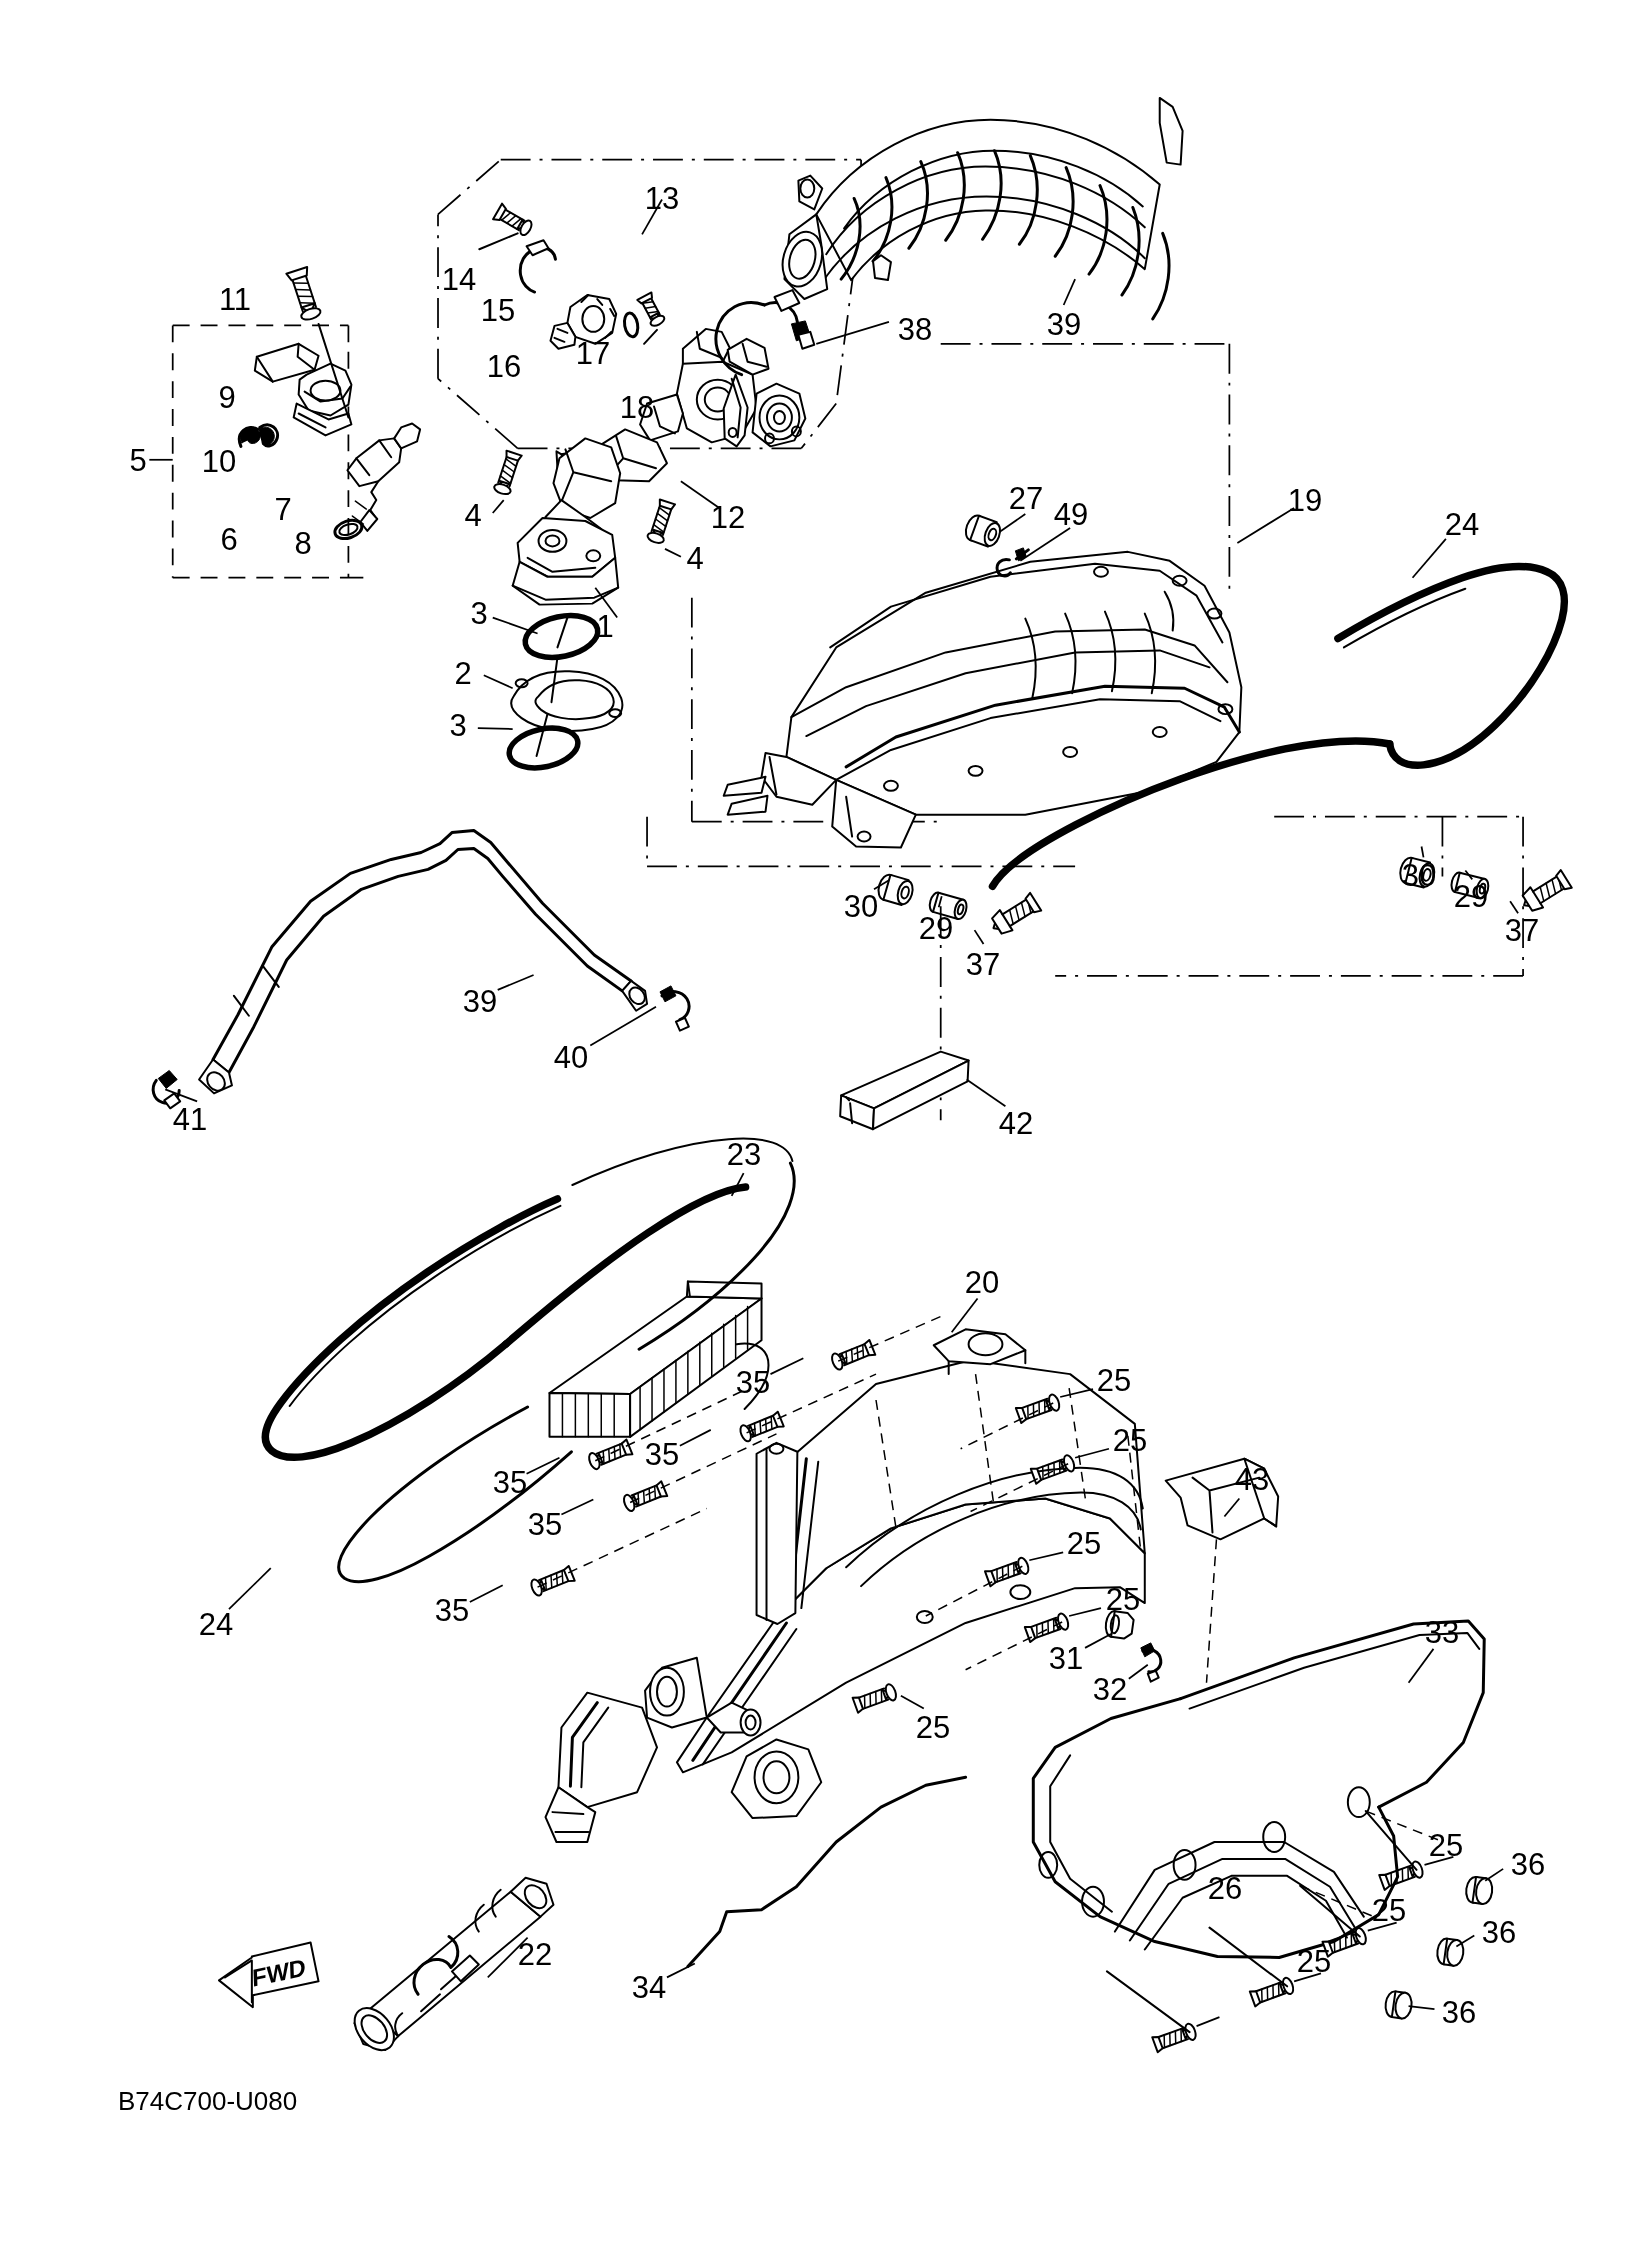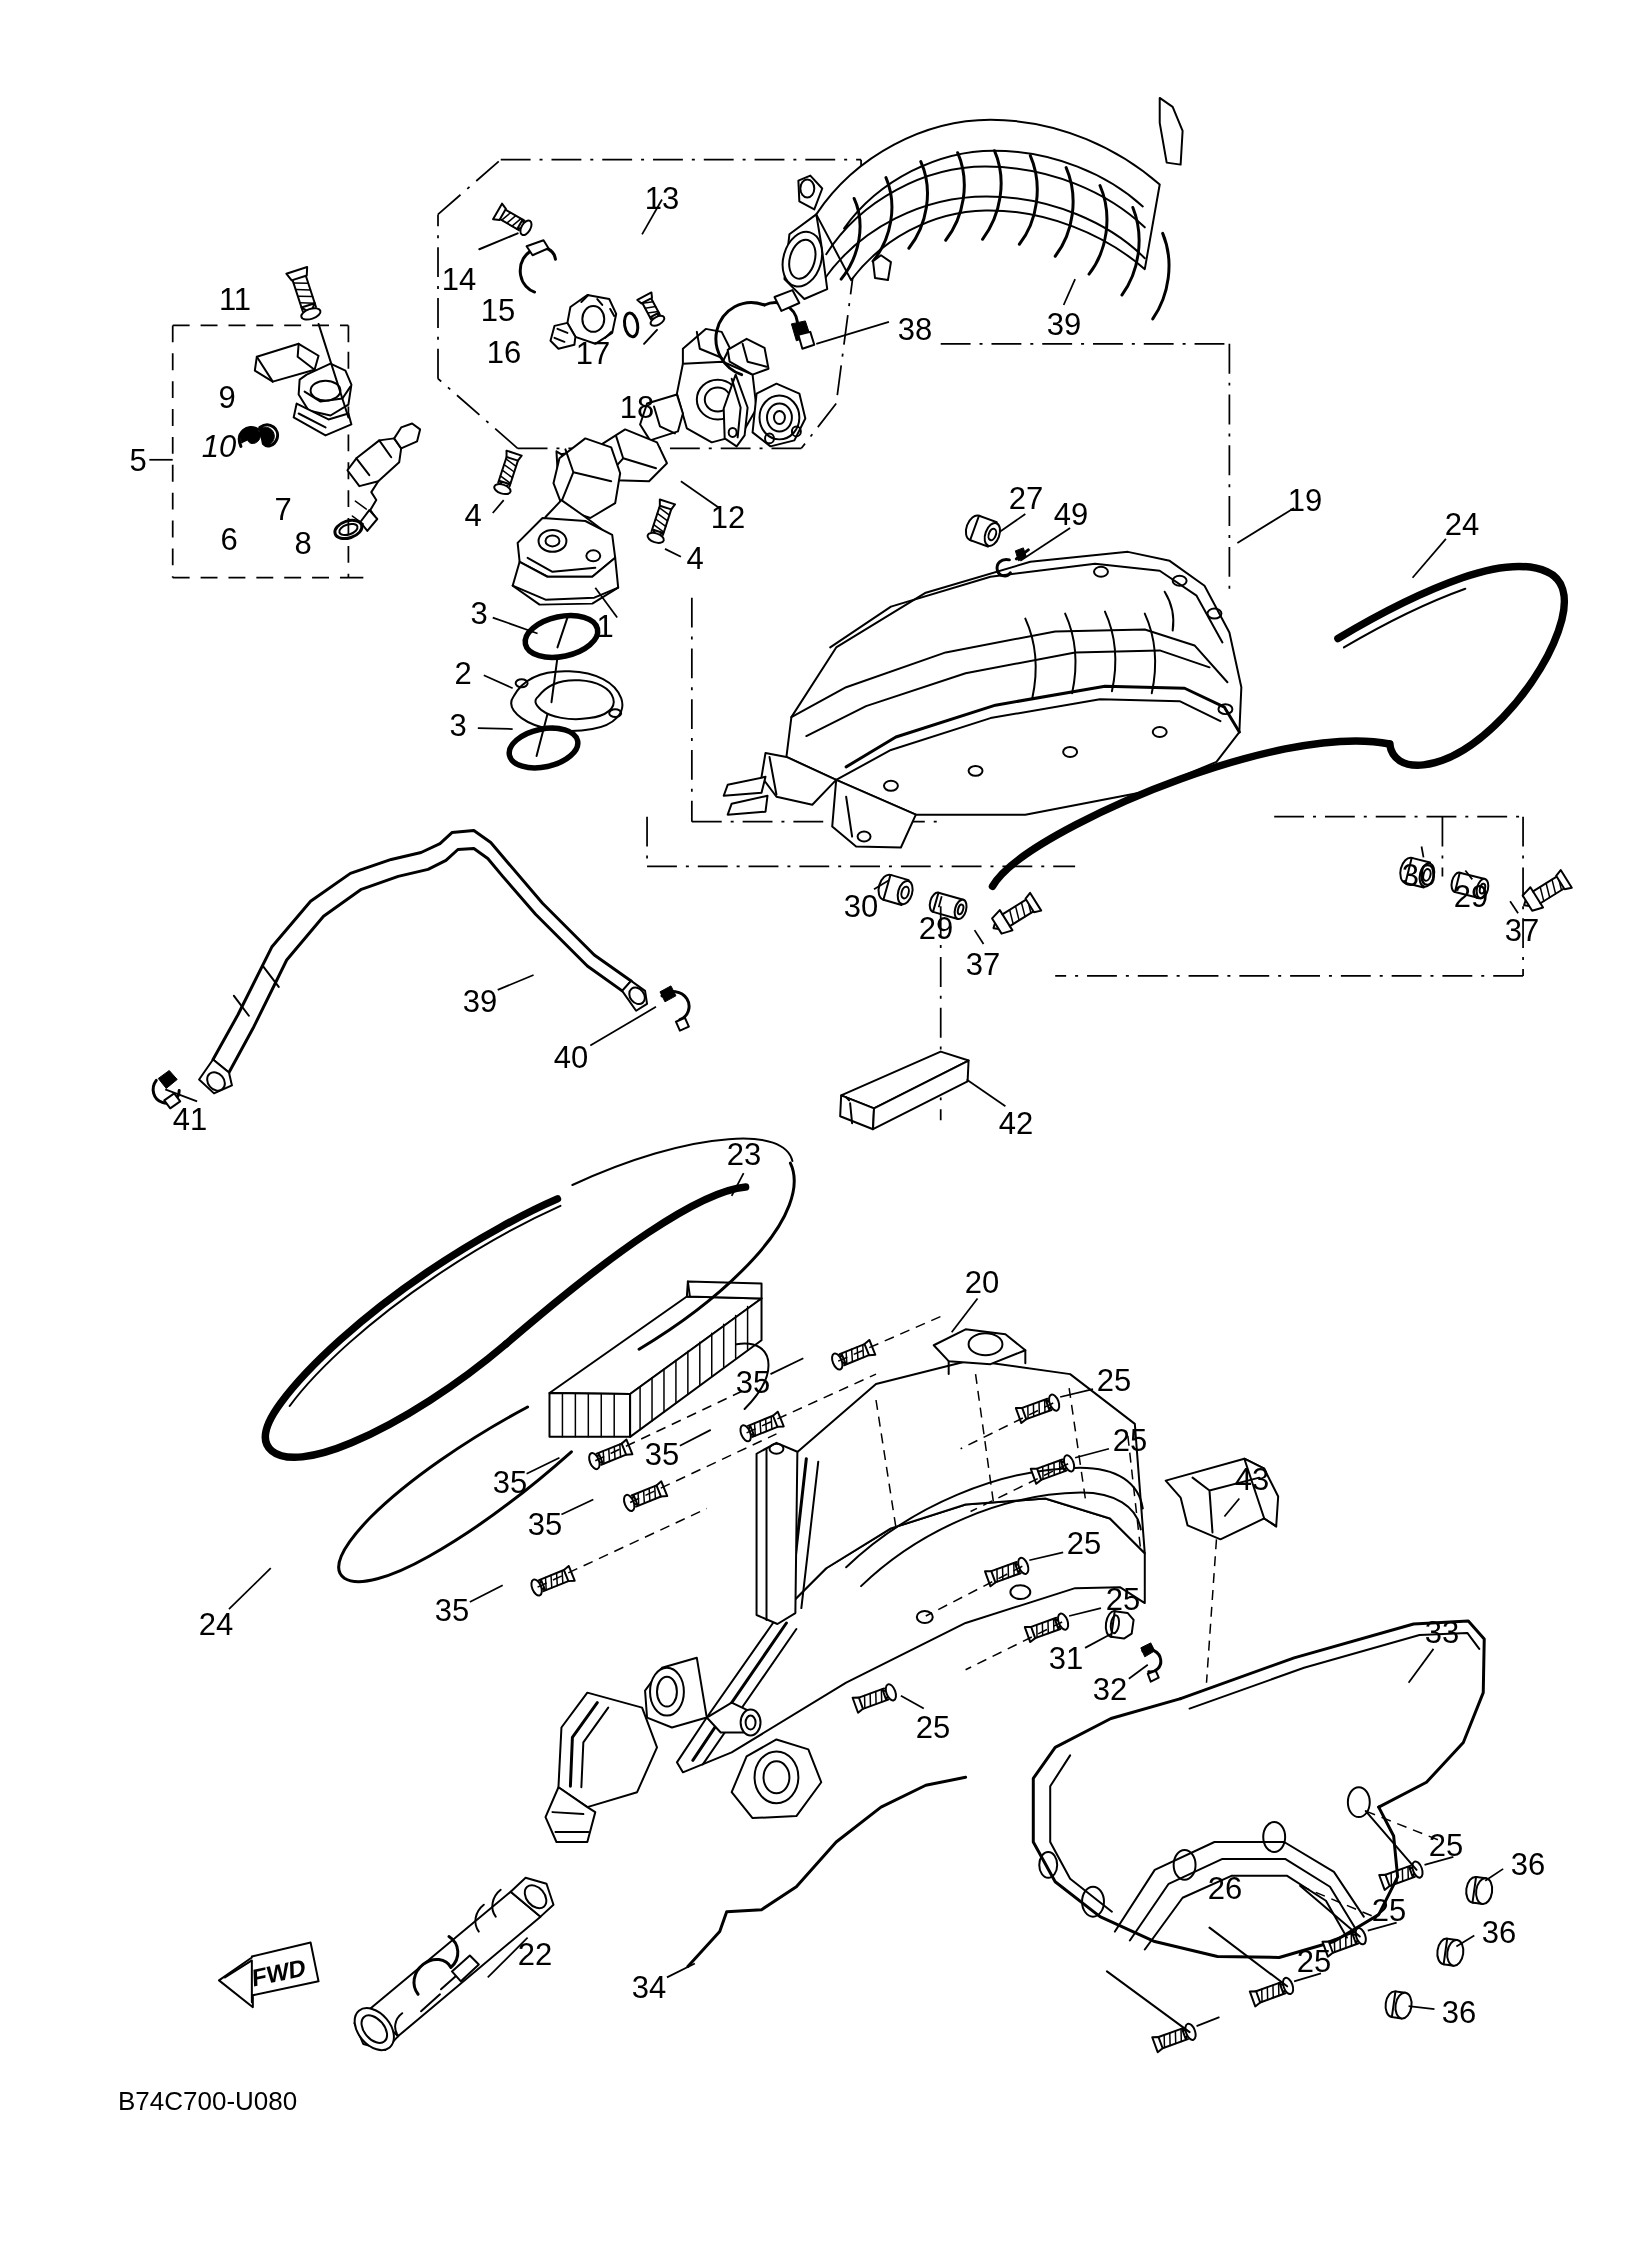--- a/index.html
+++ b/index.html
@@ -607,27 +607,27 @@
   <div class="cal" style="left:463px;top:673px;">2</div>
   <div class="cal" style="left:479px;top:613px;">3</div>
   <div class="cal" style="left:458px;top:725px;">3</div>
   <div class="cal" style="left:473px;top:515px;">4</div>
   <div class="cal" style="left:695px;top:558px;">4</div>
   <div class="cal" style="left:138px;top:460px;">5</div>
   <div class="cal" style="left:229px;top:539px;">6</div>
   <div class="cal" style="left:283px;top:509px;">7</div>
   <div class="cal" style="left:303px;top:543px;">8</div>
   <div class="cal" style="left:227px;top:397px;">9</div>
-  <div class="cal" style="left:219px;top:446px;font-style:italic;">10</div>
+  <div class="cal" style="left:219px;top:461px;">10</div>
   <div class="cal" style="left:235px;top:299px;">11</div>
   <div class="cal" style="left:728px;top:517px;">12</div>
   <div class="cal" style="left:662px;top:182px;margin-top:16px;">13</div>
   <div class="cal" style="left:459px;top:279px;">14</div>
   <div class="cal" style="left:498px;top:310px;">15</div>
-  <div class="cal" style="left:504px;top:352px;">16</div>
+  <div class="cal" style="left:504px;top:366px;">16</div>
   <div class="cal" style="left:593px;top:353px;">17</div>
   <div class="cal" style="left:637px;top:368px;margin-top:39px;">18</div>
   <div class="cal" style="left:1305px;top:500px;">19</div>
   <div class="cal" style="left:982px;top:1282px;">20</div>
   <div class="cal" style="left:1064px;top:324px;">39</div>
   <div class="cal" style="left:535px;top:1954px;">22</div>
   <div class="cal" style="left:744px;top:1154px;">23</div>
   <div class="cal" style="left:1462px;top:524px;">24</div>
   <div class="cal" style="left:216px;top:1624px;">24</div>
   <div class="cal" style="left:1114px;top:1380px;">25</div>

